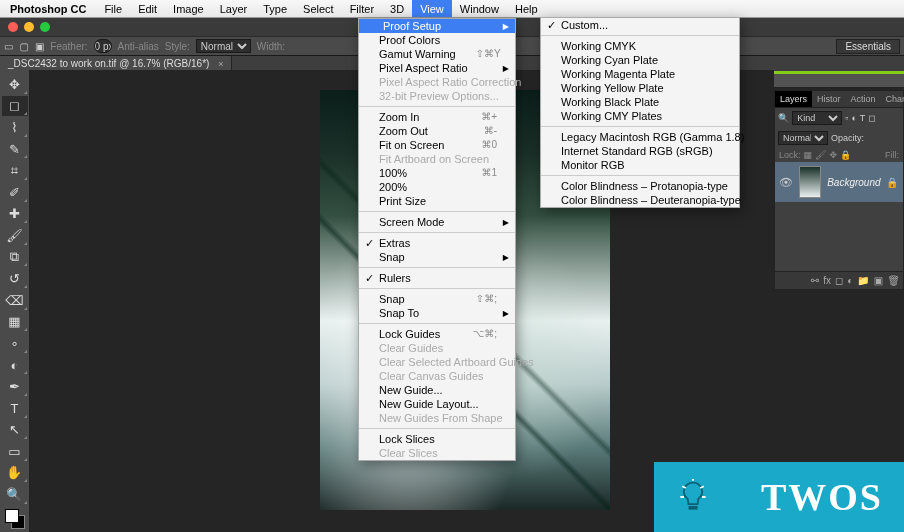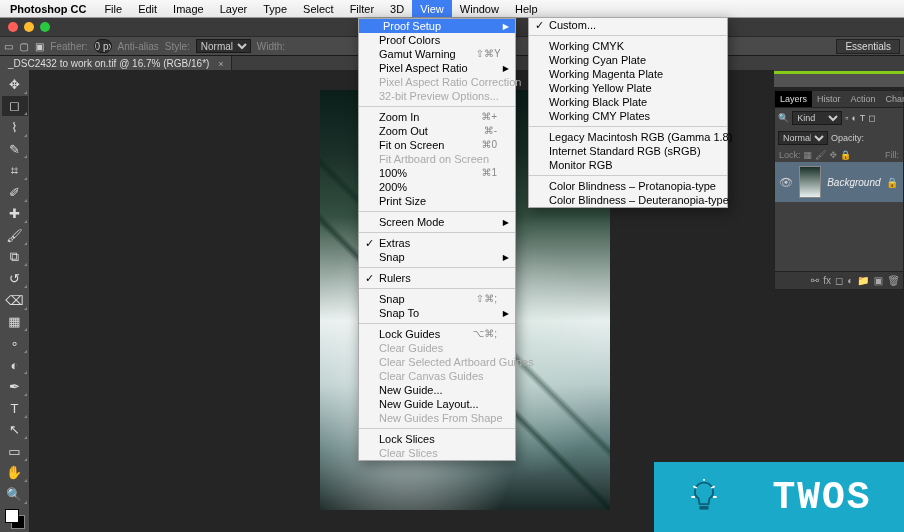--- a/index.html
+++ b/index.html
@@ -65,25 +65,25 @@
 .dropdown { position: absolute; background: #f4f4f4; border: 1px solid #aaa; box-shadow: 2px 4px 12px rgba(0,0,0,0.4); font-size: 11px; z-index: 200; }
 .dropdown .item { padding: 1px 18px 1px 20px; color: #000; cursor: default; display:flex; justify-content:space-between; gap:20px; white-space:nowrap; position:relative;}
 .dropdown .item.highlighted { background: #3e7ef3; color: #fff; padding-left: 24px; }
 .dropdown .item.disabled { color: #aaa; }
 .dropdown .sep { height:1px; background:#ccc; margin:3px 0; }
 .dropdown .check::before { content:'✓'; position:absolute; left:6px; }
 .dropdown .arrow::after { content:'▶'; font-size:8px; position:absolute; right:6px; top:3px;}
 .dropdown .shortcut { color:#888; font-size:10px; }
 
 .view-menu { top: 18px; left: 358px; width: 158px; }
-.submenu { top: 17px; left: 528px; width: 200px; }
+.submenu { top: 17px; left: 540px; width: 200px; }
 
 
 .twos-overlay { position:absolute; bottom:0; right:0; width:250px; height:70px; background:#1aa9c9; display:flex; align-items:center; justify-content:center; gap:10px;}
-.twos-text { font-size:38px; font-weight:900; color:#fff; letter-spacing:2px; font-family: Liberation Mono, monospace; margin-left: 40px;}
+.twos-text { font-size:38px; font-weight:900; color:#fff; letter-spacing:2px; font-family: Liberation Serif, serif; margin-left: 40px;}
 .bulb { width:36px; height:36px; position:relative;}
 .bulb svg { width:100%; height:100%; }
 </style>
 </head>
 <body>
 
 <div class="mac-menubar">
   <span class="app-name">Photoshop CC</span>
   <span class="menu-item">File</span>
   <span class="menu-item">Edit</span>

